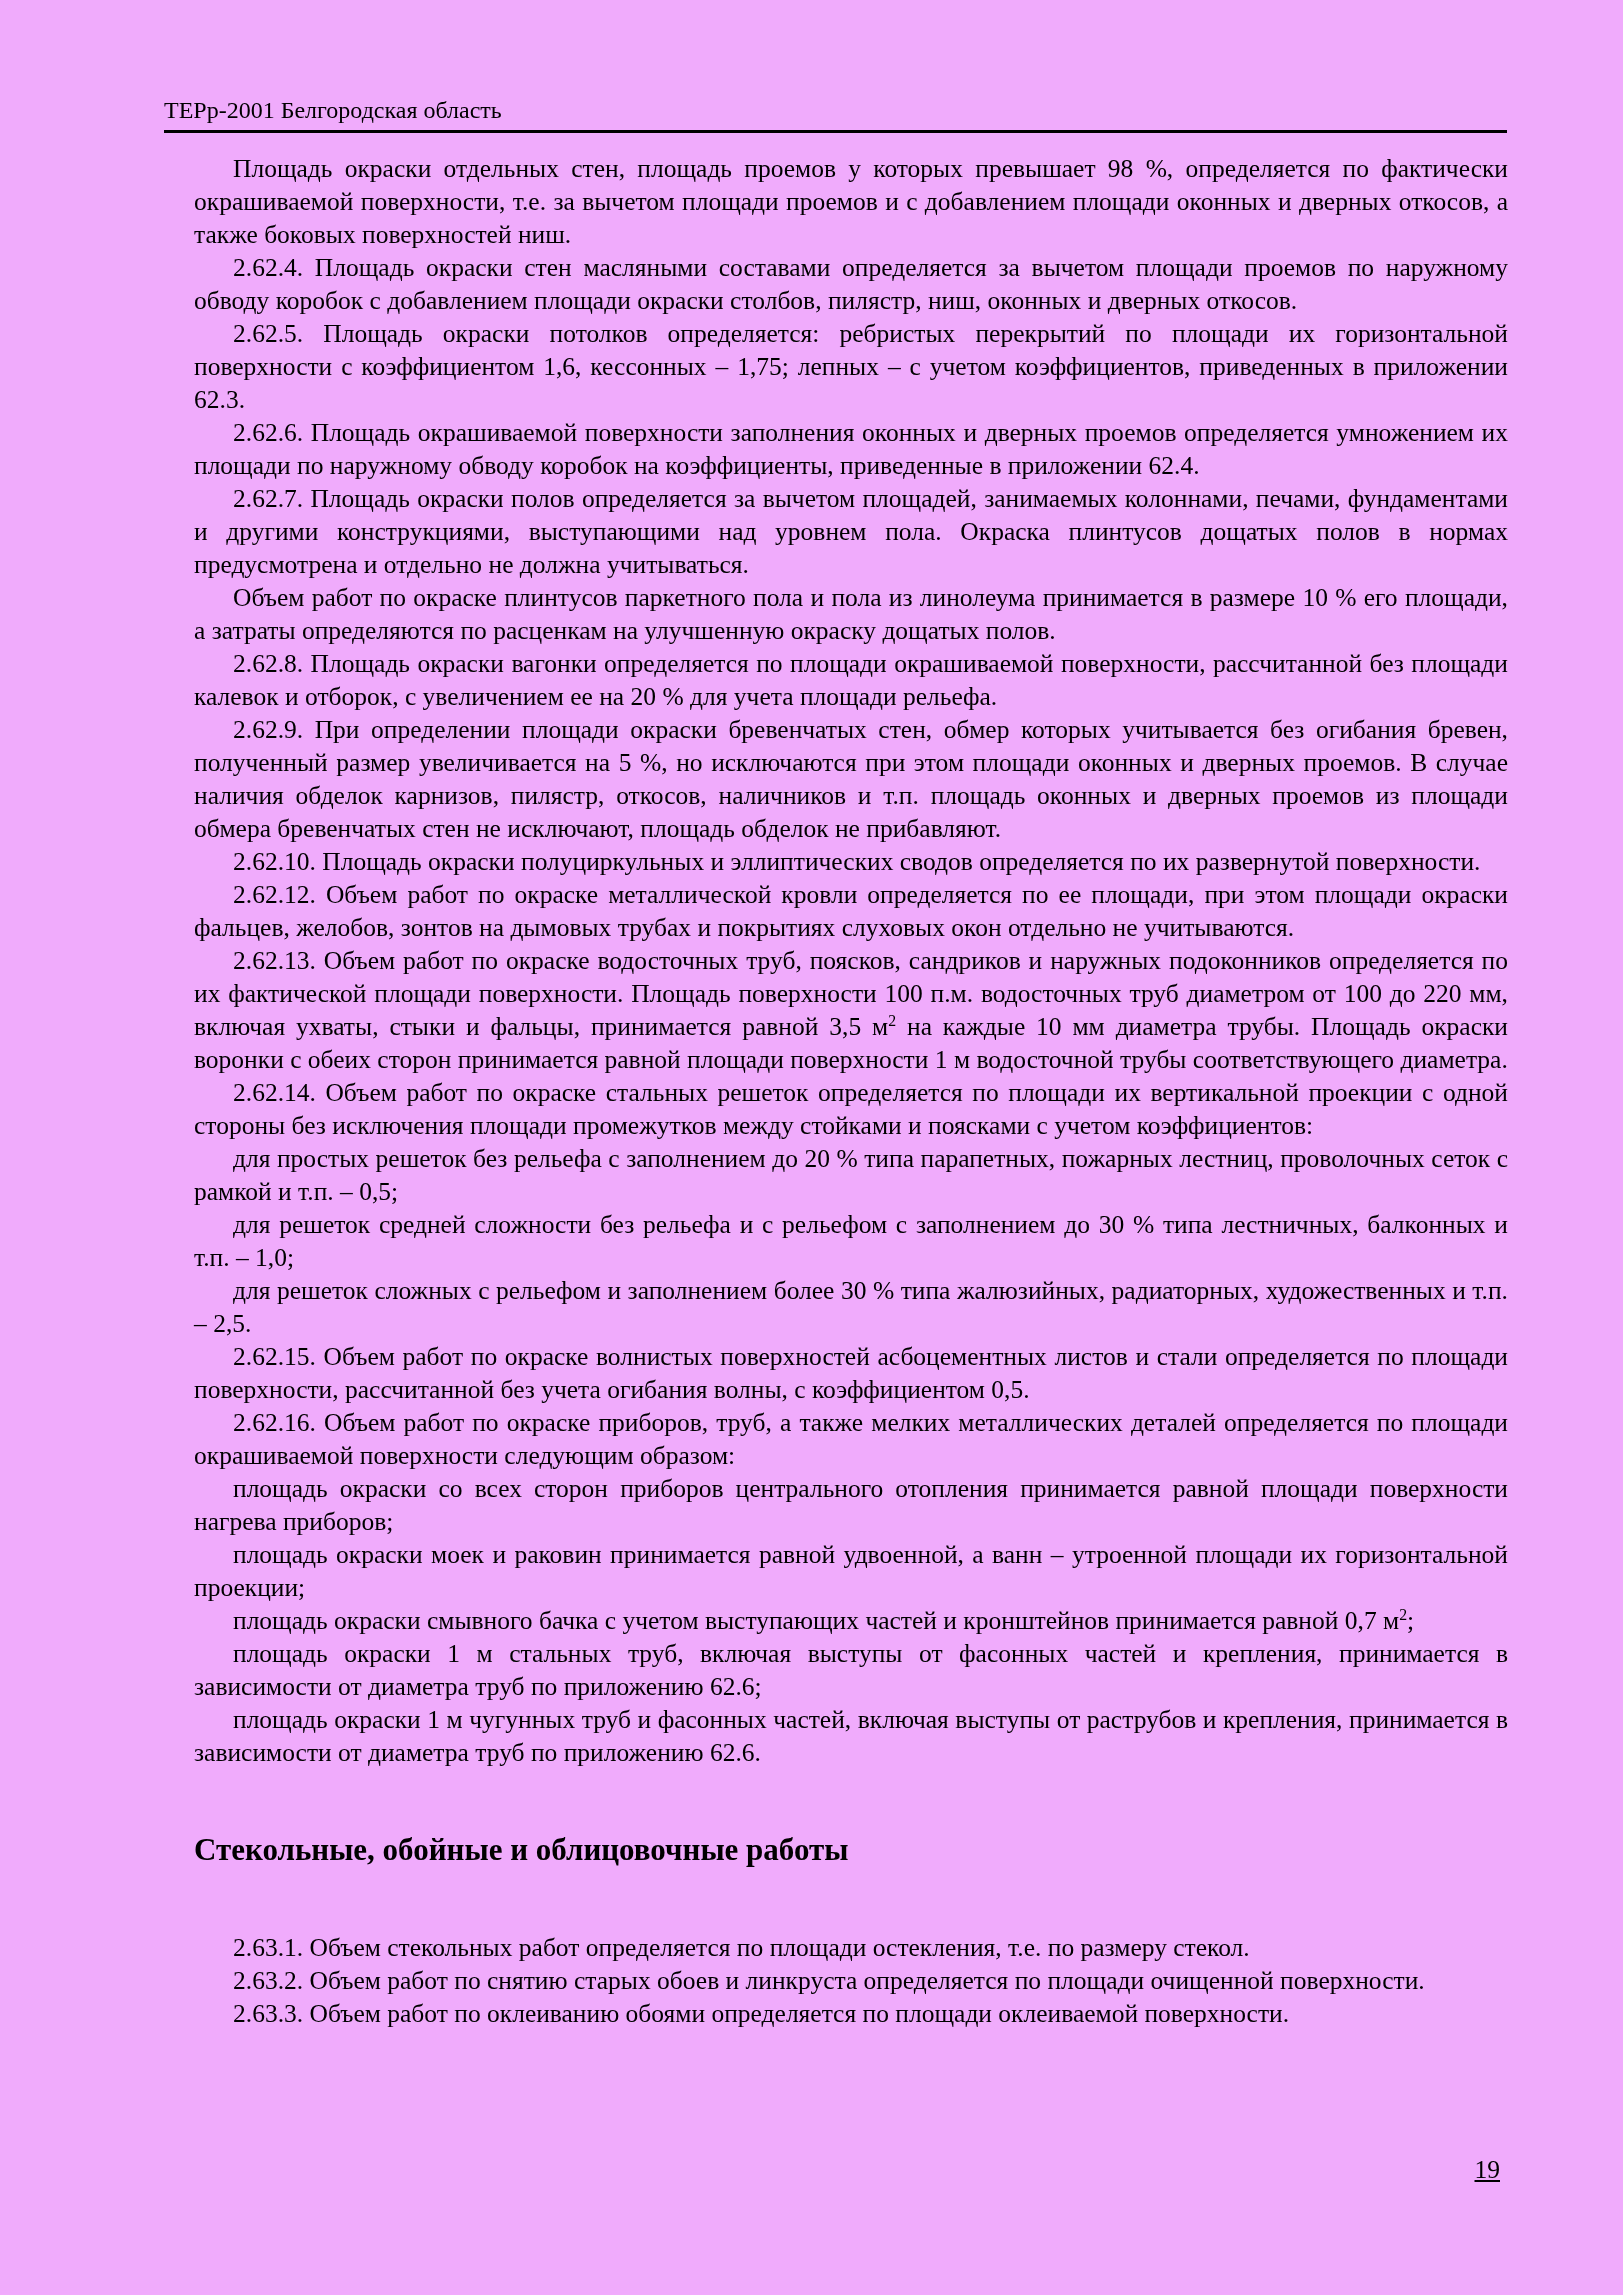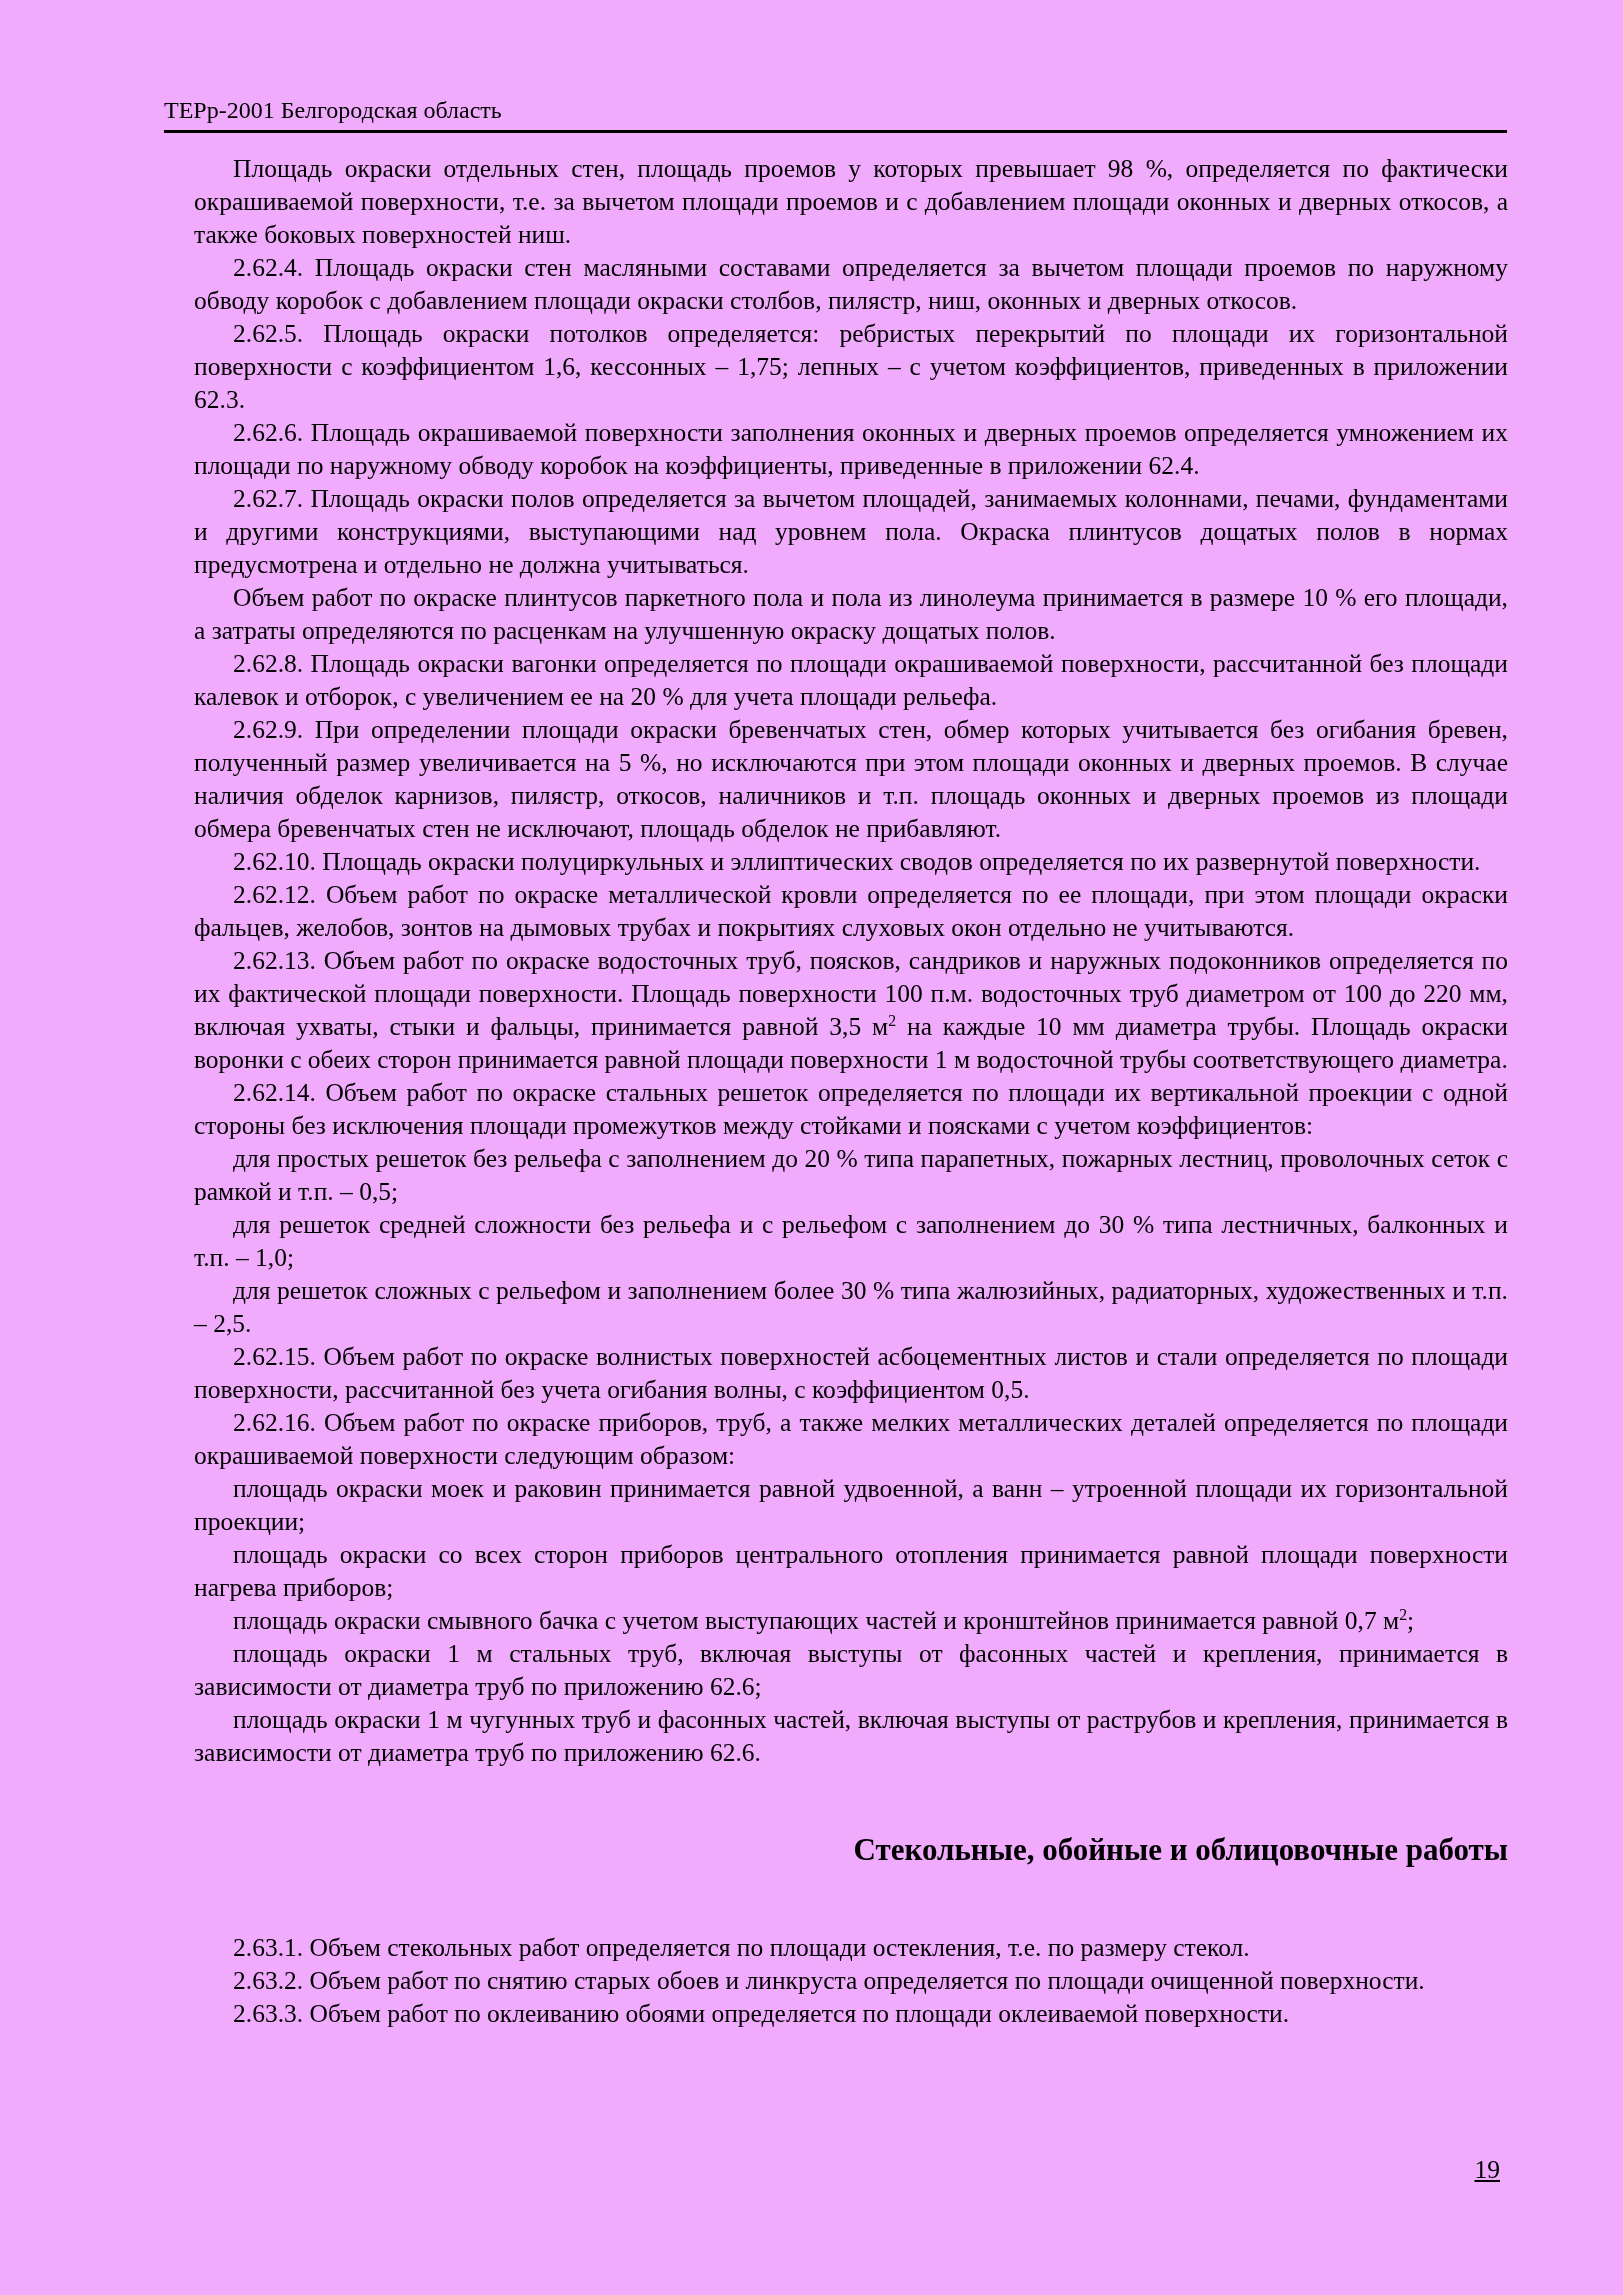--- a/index.html
+++ b/index.html
@@ -50,21 +50,21 @@
     font-size: 0.62em;
     line-height: 0;
     vertical-align: super;
   }
   .doc-body h2.section-heading {
     margin: 61px 0 62px 0;
     padding: 0;
     font-size: 31px;
     line-height: 39px;
     font-weight: bold;
-    text-align: right;
+    text-align: left;
     text-indent: 0;
   }
   .page-number {
     position: absolute;
     top: 2154px;
     right: 123px;
     font-size: 25.5px;
     line-height: 31px;
     text-decoration: underline;
   }
@@ -87,22 +87,22 @@
       <p class="para"><span>2.62.9. При определении площади окраски бревенчатых стен, обмер которых учитывается без огибания бревен, полученный размер увеличивается на 5 %, но исключаются при этом площади оконных и дверных проемов. В случае наличия обделок карнизов, пилястр, откосов, наличников и т.п. площадь оконных и дверных проемов из площади обмера бревенчатых стен не исключают, площадь обделок не прибавляют.</span></p>
       <p class="para"><span>2.62.10. Площадь окраски полуциркульных и эллиптических сводов определяется по их развернутой поверхности.</span></p>
       <p class="para"><span>2.62.12. Объем работ по окраске металлической кровли определяется по ее площади, при этом площади окраски фальцев, желобов, зонтов на дымовых трубах и покрытиях слуховых окон отдельно не учитываются.</span></p>
       <p class="para"><span>2.62.13. Объем работ по окраске водосточных труб, поясков, сандриков и наружных подоконников определяется по их фактической площади поверхности. Площадь поверхности 100 п.м. водосточных труб диаметром от 100 до 220 мм, включая ухваты, стыки и фальцы, принимается равной 3,5 м</span><sup>2</sup><span> на каждые 10 мм диаметра трубы. Площадь окраски воронки с обеих сторон принимается равной площади поверхности 1 м водосточной трубы соответствующего диаметра.</span></p>
       <p class="para"><span>2.62.14. Объем работ по окраске стальных решеток определяется по площади их вертикальной проекции с одной стороны без исключения площади промежутков между стойками и поясками с учетом коэффициентов:</span></p>
       <p class="para"><span>для простых решеток без рельефа с заполнением до 20 % типа парапетных, пожарных лестниц, проволочных сеток с рамкой и т.п. – 0,5;</span></p>
       <p class="para"><span>для решеток средней сложности без рельефа и с рельефом с заполнением до 30 % типа лестничных, балконных и т.п. – 1,0;</span></p>
       <p class="para"><span>для решеток сложных с рельефом и заполнением более 30 % типа жалюзийных, радиаторных, художественных и т.п. – 2,5.</span></p>
       <p class="para"><span>2.62.15. Объем работ по окраске волнистых поверхностей асбоцементных листов и стали определяется по площади поверхности, рассчитанной без учета огибания волны, с коэффициентом 0,5.</span></p>
       <p class="para"><span>2.62.16. Объем работ по окраске приборов, труб, а также мелких металлических деталей определяется по площади окрашиваемой поверхности следующим образом:</span></p>
+      <p class="para"><span>площадь окраски со всех сторон приборов центрального отопления принимается равной площади поверхности нагрева приборов;</span></p>
       <p class="para"><span>площадь окраски моек и раковин принимается равной удвоенной, а ванн – утроенной площади их горизонтальной проекции;</span></p>
-      <p class="para"><span>площадь окраски со всех сторон приборов центрального отопления принимается равной площади поверхности нагрева приборов;</span></p>
       <p class="para"><span>площадь окраски смывного бачка с учетом выступающих частей и кронштейнов принимается равной 0,7 м</span><sup>2</sup><span>;</span></p>
       <p class="para"><span>площадь окраски 1 м стальных труб, включая выступы от фасонных частей и крепления, принимается в зависимости от диаметра труб по приложению 62.6;</span></p>
       <p class="para"><span>площадь окраски 1 м чугунных труб и фасонных частей, включая выступы от раструбов и крепления, принимается в зависимости от диаметра труб по приложению 62.6.</span></p>
       <h2 class="section-heading"><span>Стекольные, обойные и облицовочные работы</span></h2>
       <p class="para"><span>2.63.1. Объем стекольных работ определяется по площади остекления, т.е. по размеру стекол.</span></p>
       <p class="para"><span>2.63.2. Объем работ по снятию старых обоев и линкруста определяется по площади очищенной поверхности.</span></p>
       <p class="para"><span>2.63.3. Объем работ по оклеиванию обоями определяется по площади оклеиваемой поверхности.</span></p>
     </div>
 
   <div class="page-number">19</div>

